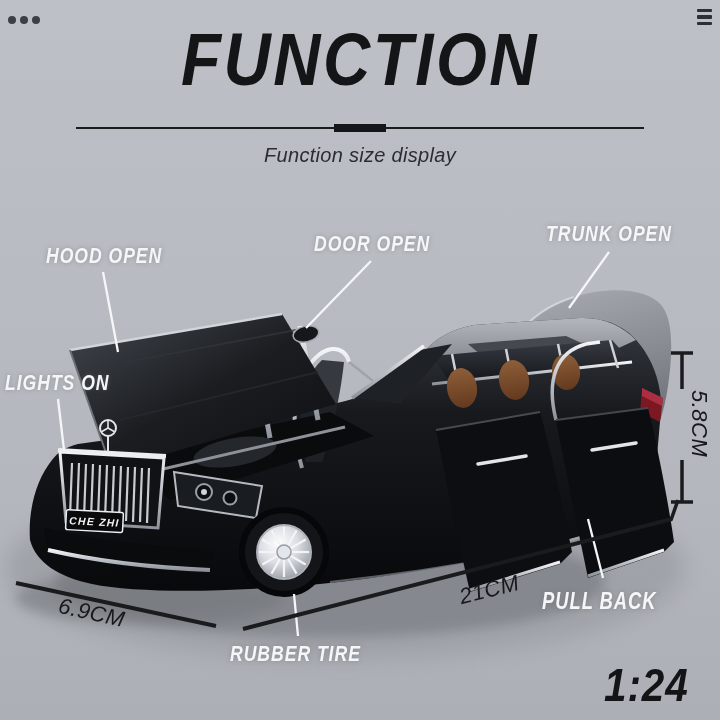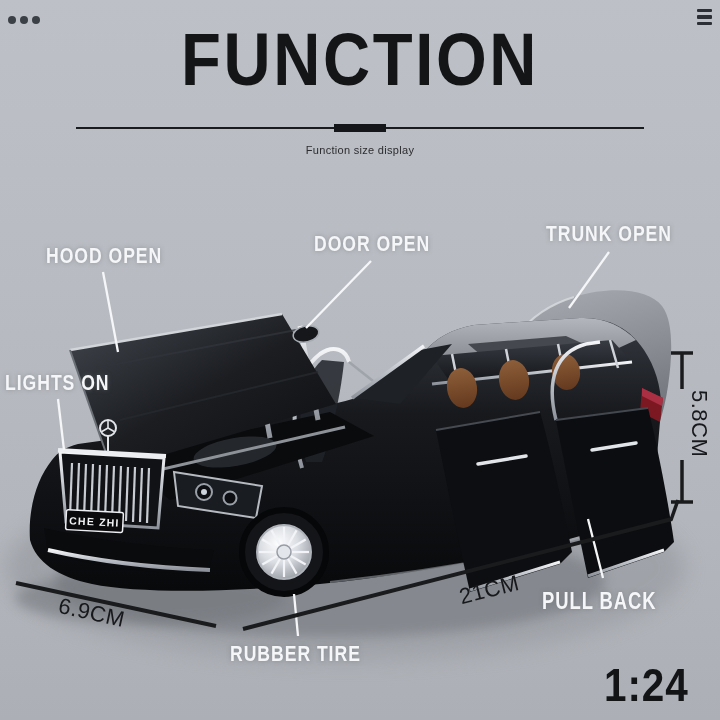--- a/index.html
+++ b/index.html
@@ -1,36 +1,37 @@
 <!DOCTYPE html>
 <html><head>
 <meta charset="utf-8">
 <style>
   html,body{margin:0;padding:0;background:#888;}
   .stage{
     position:relative;width:720px;height:720px;overflow:hidden;
     background:linear-gradient(180deg,#bdc0c6 0%,#b8bbc1 40%,#b3b6bc 72%,#acafb5 100%);
     font-family:"Liberation Sans",sans-serif;
+    font-style:italic;
   }
   .abs{position:absolute;}
   
   .dots{left:8px;top:16px;display:flex;gap:4px;}
   .dots i{width:8px;height:8px;border-radius:50%;background:#3b3f46;display:block;}
   .menu{left:697px;top:9px;display:flex;flex-direction:column;gap:3px;}
   .menu i{width:15px;height:3.4px;background:#2c3036;border-radius:1px;display:block;}
   
   .title{
     left:0;right:0;top:20px;text-align:center;
     font-size:75px;font-weight:700;line-height:1.05;color:#141517;
     letter-spacing:3px;transform:scaleX(.87);transform-origin:50% 50%;white-space:nowrap;
   }
   .divider{left:76px;top:124px;width:568px;height:8px;}
   .divider .line{position:absolute;left:0;right:0;top:2.6px;height:2.4px;background:#1a1b1d;}
   .divider .notch{position:absolute;left:calc(50% - 26px);top:0;width:52px;height:7.5px;background:#15161a;}
-  .subtitle{left:0;right:0;top:144px;text-align:center;font-size:11px;color:#2c2d31;letter-spacing:.3px;}
+  .subtitle{left:0;right:0;top:144px;text-align:center;font-size:20px;color:#2c2d31;letter-spacing:.3px;}
   
   .feat{
     color:#f5f6f8;font-weight:700;font-size:22px;letter-spacing:1.2px;white-space:nowrap;
     transform:scaleX(.8);transform-origin:0 50%;
     text-shadow:0 0 5px rgba(110,114,120,.5);
   }
   .feat.big{font-size:23px;}
   
   .dim{font-size:22px;font-weight:400;color:#17181b;letter-spacing:.5px;white-space:nowrap;}
   .dim.vert{writing-mode:vertical-rl;}

